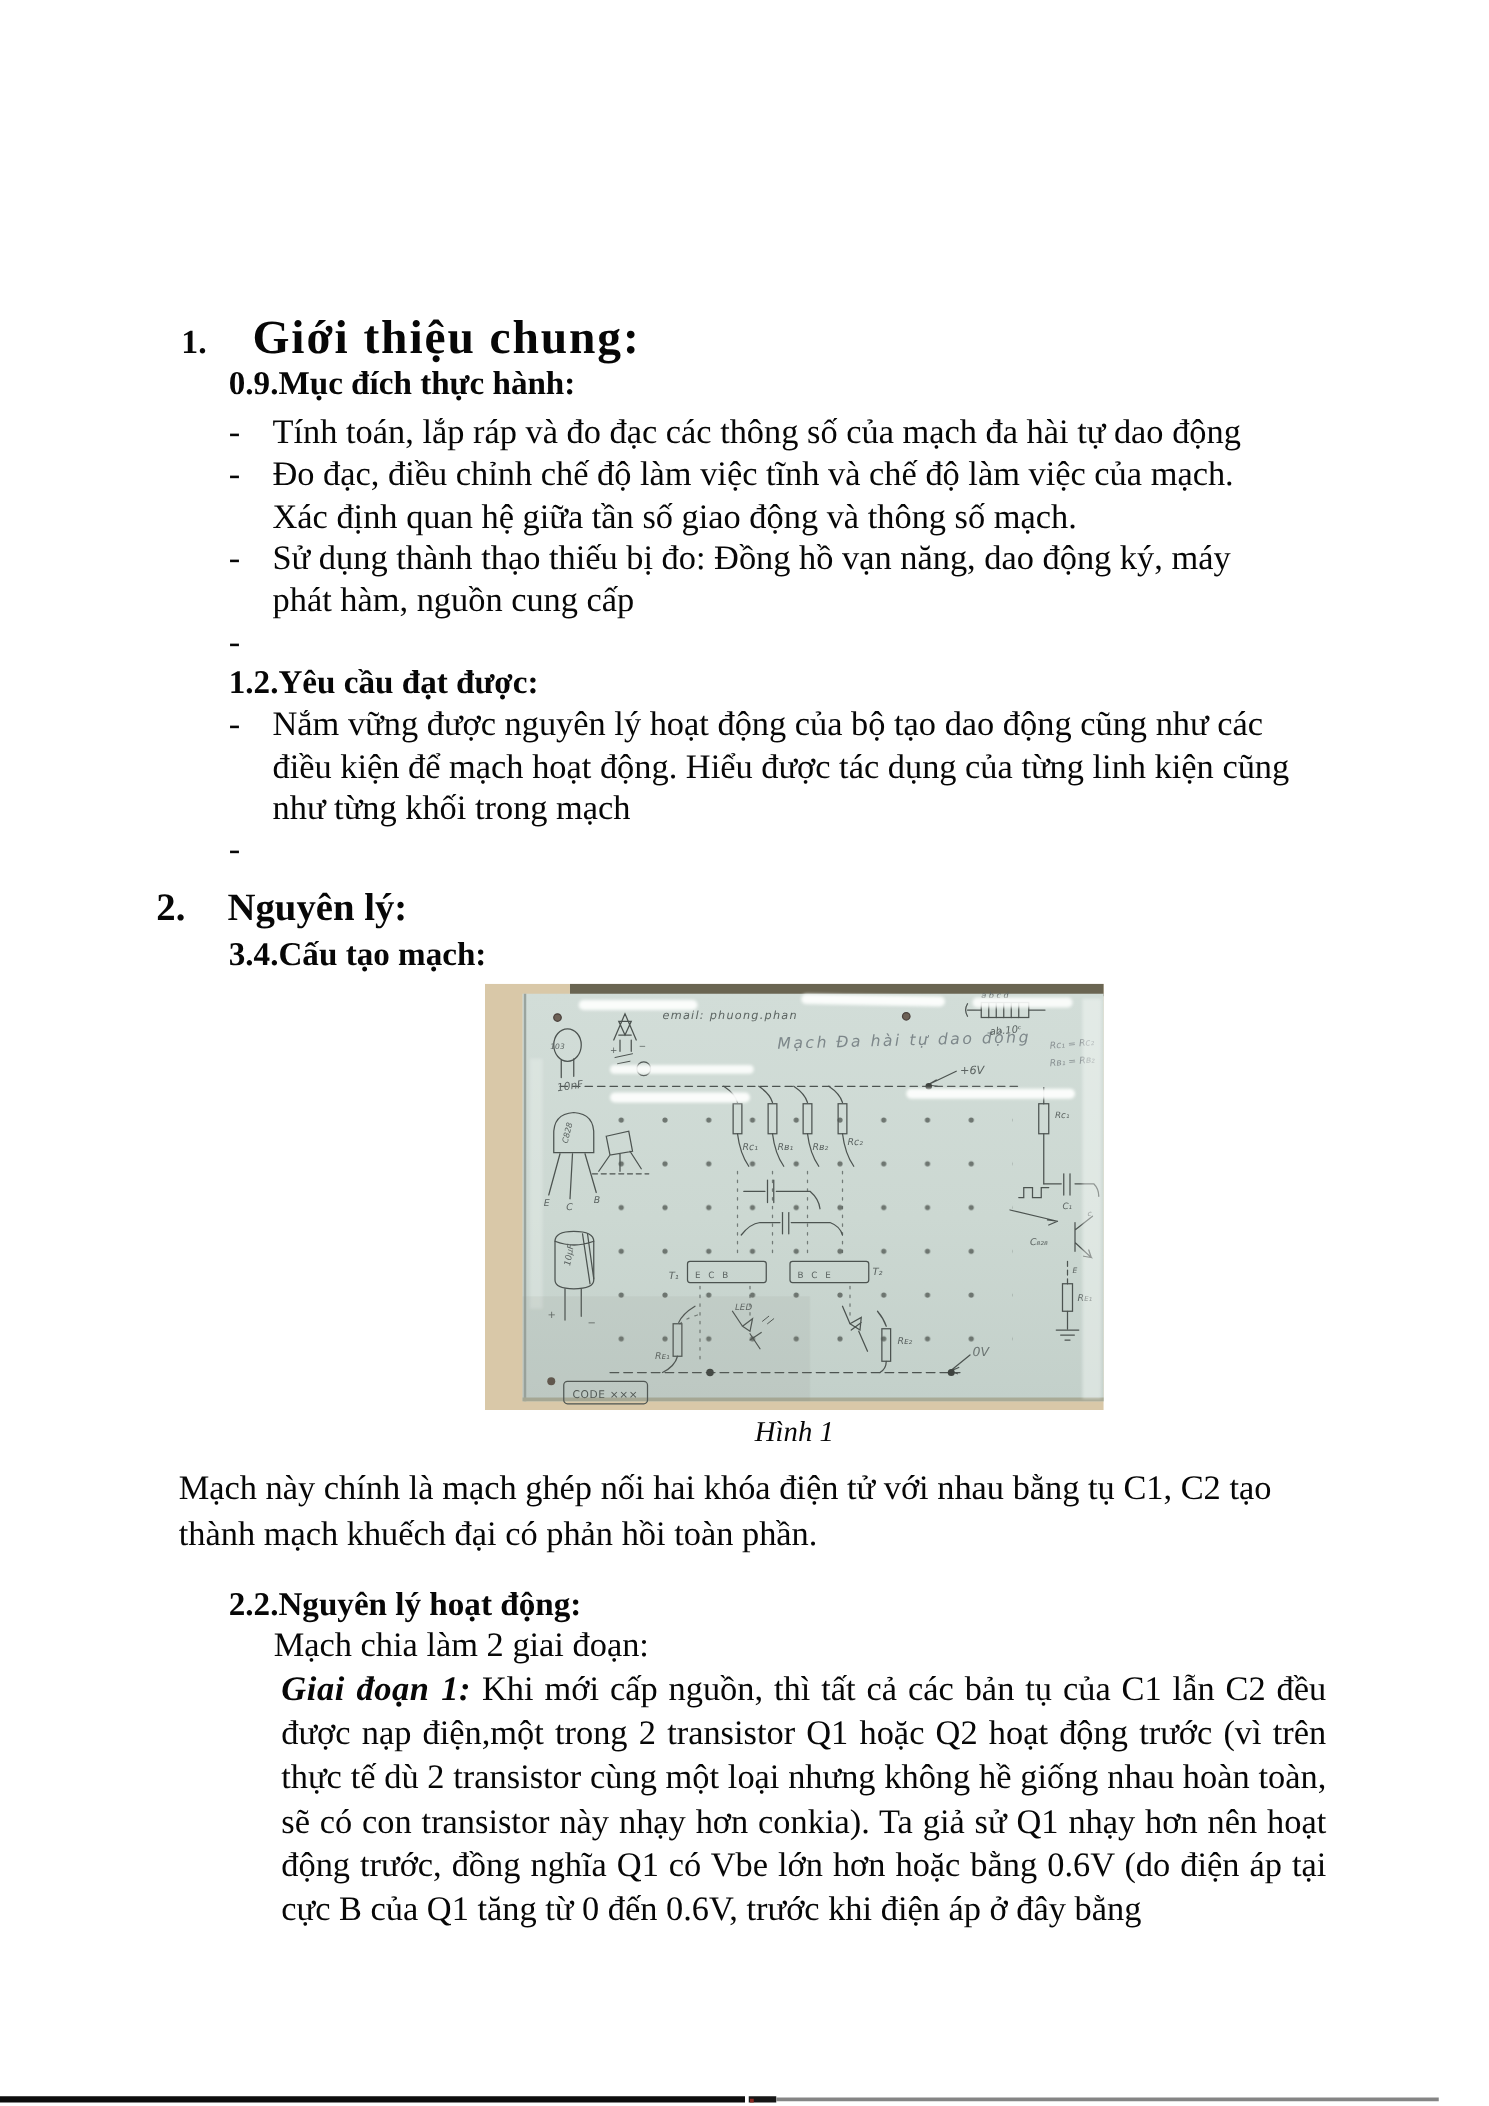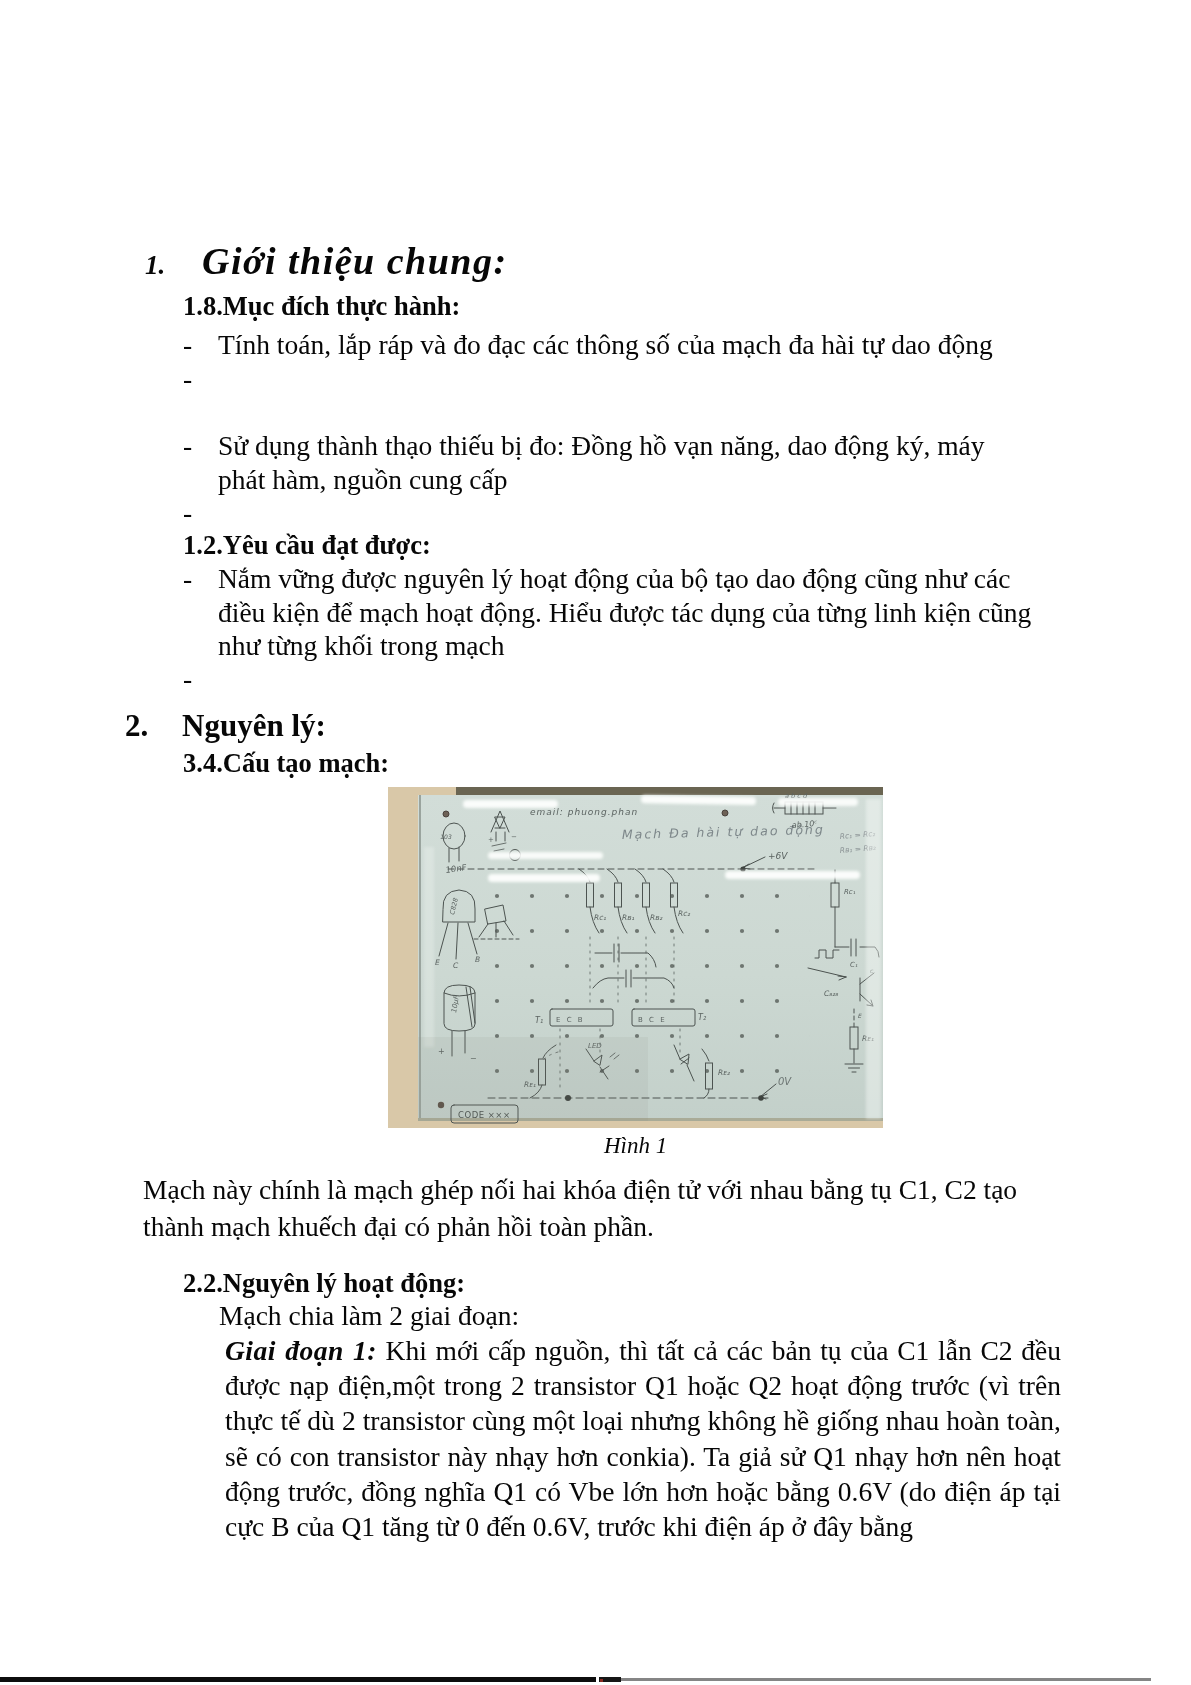--- a/index.html
+++ b/index.html
@@ -1,19 +1,19 @@
 <!DOCTYPE html>
 <html><head>
 <meta charset="utf-8">
 <style>
   html,body{margin:0;padding:0;}
   body{width:1191px;height:1685px;background:#ffffff;position:relative;
        font-family:"Liberation Serif",serif;color:#070707;overflow:hidden;}
   .abs{position:absolute;}
-  .h1{font-weight:bold;font-size:38px;line-height:40px;letter-spacing:1.5px;white-space:nowrap;font-style:italic;}
+  .h1{font-weight:bold;font-size:38px;line-height:58px;letter-spacing:1.5px;white-space:nowrap;}
   .h1 .num{font-size:27px;display:inline-block;width:57px;letter-spacing:0;}
   .h2{font-weight:bold;font-size:31px;line-height:40px;white-space:nowrap;}
   .h2 .num{display:inline-block;width:57px;}
   .sub{font-weight:bold;font-size:26.5px;line-height:34px;white-space:nowrap;}
   .bullet{display:flex;font-size:27.5px;line-height:33.5px;width:858px;}
   .bullet .dash{width:35px;flex:0 0 35px;}
   .bullet .btxt{white-space:pre-line;}
   .para{font-size:27.5px;line-height:37px;white-space:pre-line;width:922px;}
   .intro{font-size:27.5px;line-height:34px;white-space:nowrap;}
   .para2{font-size:27.5px;line-height:35.2px;width:836px;text-align:justify;}
@@ -27,28 +27,30 @@
   .bar-gray{left:621px;top:1678px;width:530px;height:3px;background:#858585;}
   .wbtext{font-family:"DejaVu Sans",sans-serif;fill:#5b6361;}
 </style>
 </head>
 <body>
 
 <div class="abs h1" style="left:145px;top:241px;">
   <span class="num">1.</span><span>Giới thiệu chung:</span>
 </div>
 
-<div class="abs sub" style="left:183px;top:289px;">1.8.Mục đích thực hành:</div>
+<div class="abs sub" style="left:183px;top:289px;">0.9.Mục đích thực hành:</div>
 
 <div class="abs bullet" style="left:183px;top:328px;">
   <span class="dash">-</span>
   <span class="btxt">Tính toán, lắp ráp và đo đạc các thông số của mạch đa hài tự dao động</span>
 </div>
 <div class="abs bullet" style="left:183px;top:362px;">
   <span class="dash">-</span>
+  <span class="btxt">Đo đạc, điều chỉnh chế độ làm việc tĩnh và chế độ làm việc của mạch.
+Xác định quan hệ giữa tần số giao động và thông số mạch.</span>
 </div>
 <div class="abs bullet" style="left:183px;top:429px;">
   <span class="dash">-</span>
   <span class="btxt">Sử dụng thành thạo thiếu bị đo: Đồng hồ vạn năng, dao động ký, máy
 phát hàm, nguồn cung cấp</span>
 </div>
 <div class="abs bullet" style="left:183px;top:496px;">
   <span class="dash">-</span>
 </div>
 

